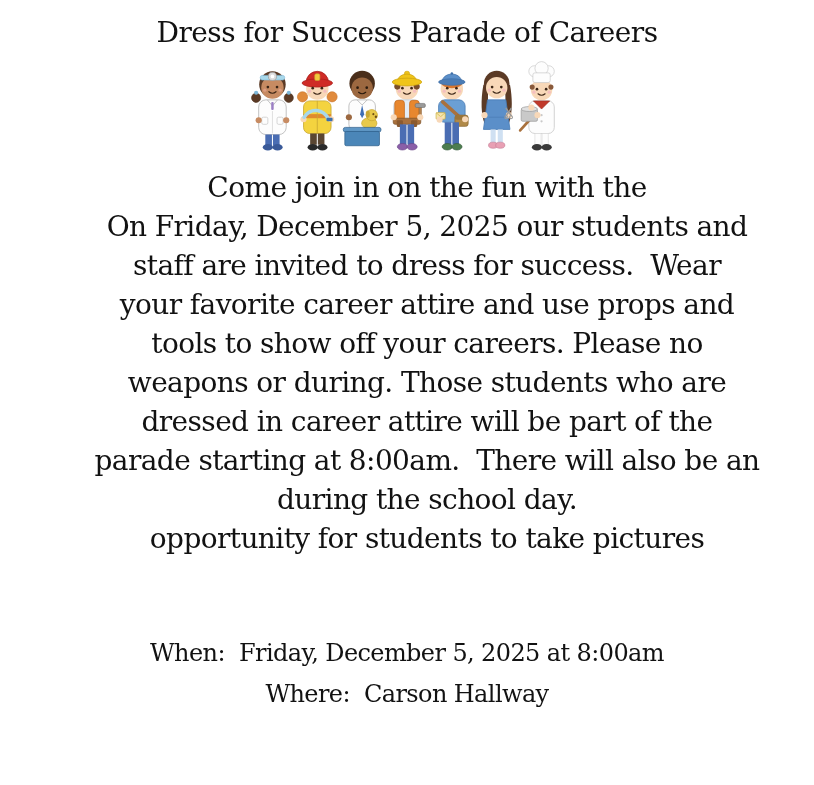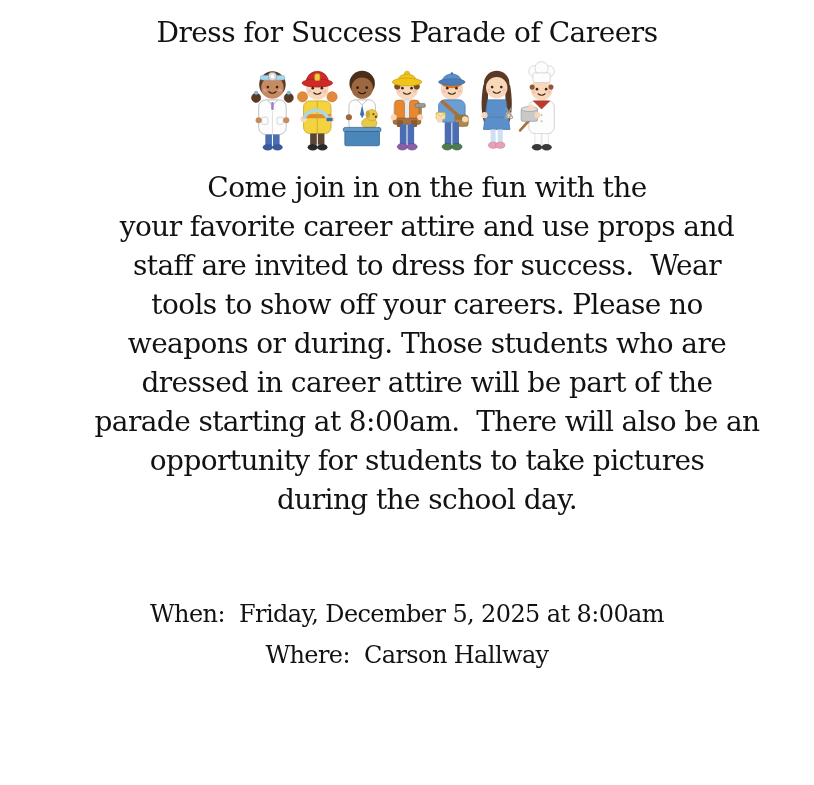--- a/index.html
+++ b/index.html
@@ -232,28 +232,29 @@
         <rect x="15.5" y="76" width="6" height="11" fill="#fdfdfd" stroke="#d8d8d8" stroke-width="0.6"></rect>
         <rect x="22.5" y="76" width="6" height="11" fill="#fdfdfd" stroke="#d8d8d8" stroke-width="0.6"></rect>
         <ellipse cx="17.5" cy="89.5" rx="5" ry="3.2" fill="#3a3a3a"></ellipse>
         <ellipse cx="27" cy="89.5" rx="5" ry="3.2" fill="#3a3a3a"></ellipse>
       </g>
     </svg>
   </div>
 
   <div class="body-text">
     <div class="body-line">Come join in on the fun with the</div>
+    <div class="body-line">On Friday, December 5, 2025 our students and</div>
+    <div class="body-line">staff are invited to dress for success.  Wear</div>
     <div class="body-line">your favorite career attire and use props and</div>
-    <div class="body-line">staff are invited to dress for success.  Wear</div>
     <div class="body-line">tools to show off your careers. Please no</div>
     <div class="body-line">weapons or during. Those students who are</div>
     <div class="body-line">dressed in career attire will be part of the</div>
     <div class="body-line">parade starting at 8:00am.  There will also be an</div>
+    <div class="body-line">during the school day.</div>
     <div class="body-line">opportunity for students to take pictures</div>
-    <div class="body-line">during the school day.</div>
   </div>
 
   <div class="details">
     <div>When:  Friday, December 5, 2025 at 8:00am</div>
     <div>Where:  Carson Hallway</div>
   </div>
 
 </div>
 
 </body></html>

